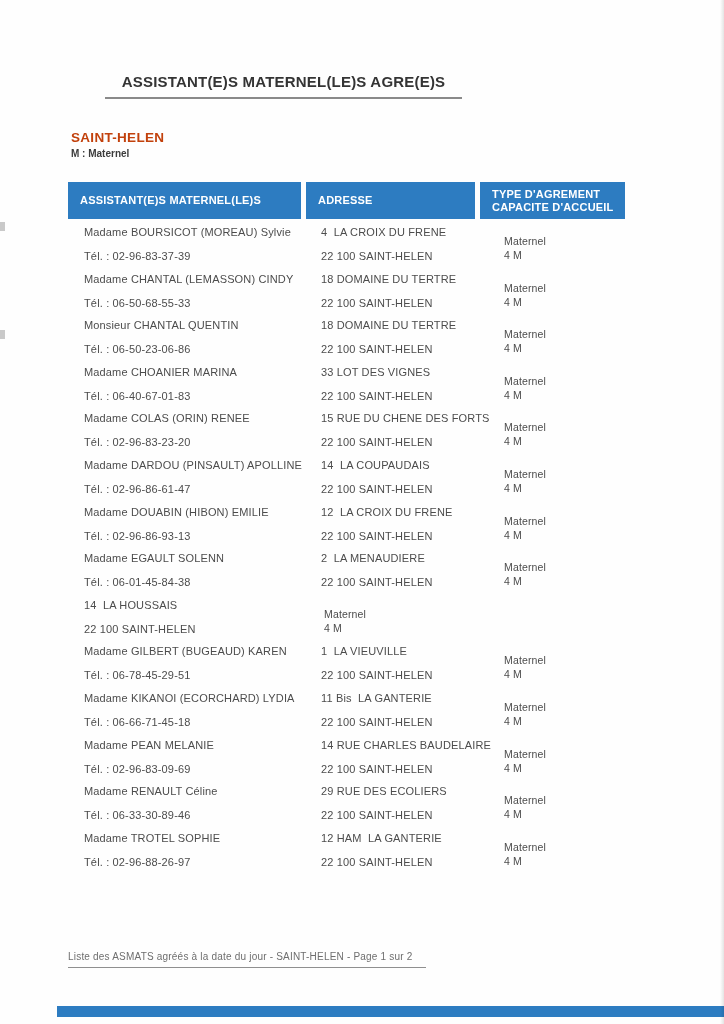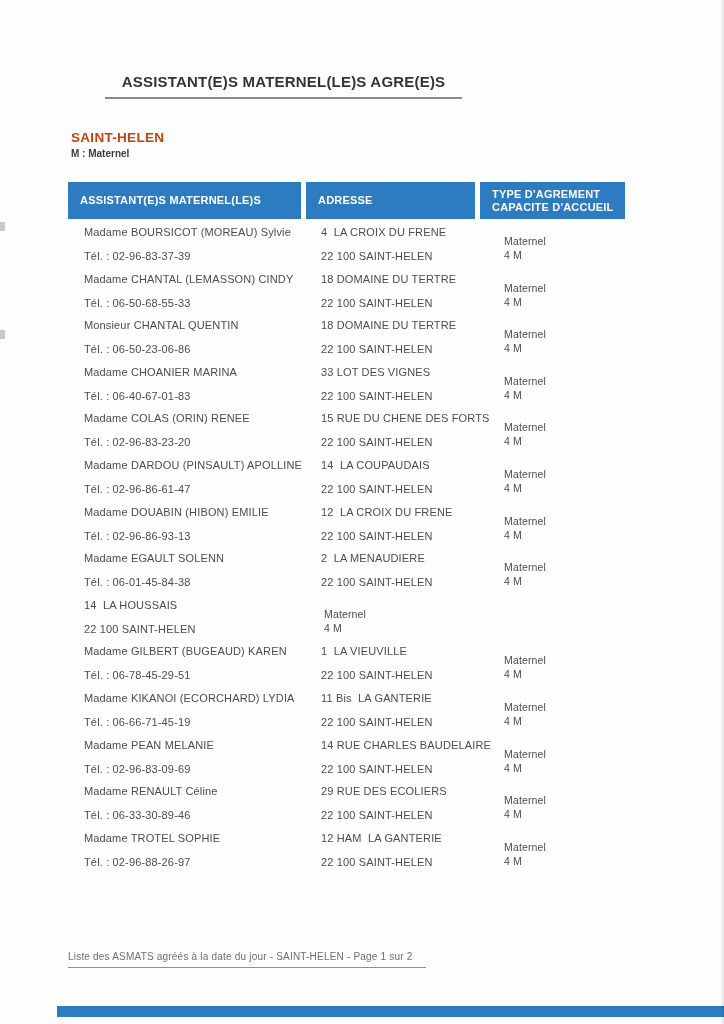--- a/index.html
+++ b/index.html
@@ -290,21 +290,21 @@
       </div>
       <div class="cell-type">
         <span class="agr">Maternel</span>
         <span class="cap">4 M</span>
       </div>
     </div>
 
     <div class="row">
       <div class="cell">
         <span class="l1">Madame KIKANOI (ECORCHARD) LYDIA</span>
-        <span class="l2">Tél. : 06-66-71-45-19</span>
+        <span class="l2">Tél. : 06-66-71-45-18</span>
       </div>
       <div class="cell">
         <span class="l1">11 Bis  LA GANTERIE</span>
         <span class="l2">22 100 SAINT-HELEN</span>
       </div>
       <div class="cell-type">
         <span class="agr">Maternel</span>
         <span class="cap">4 M</span>
       </div>
     </div>

